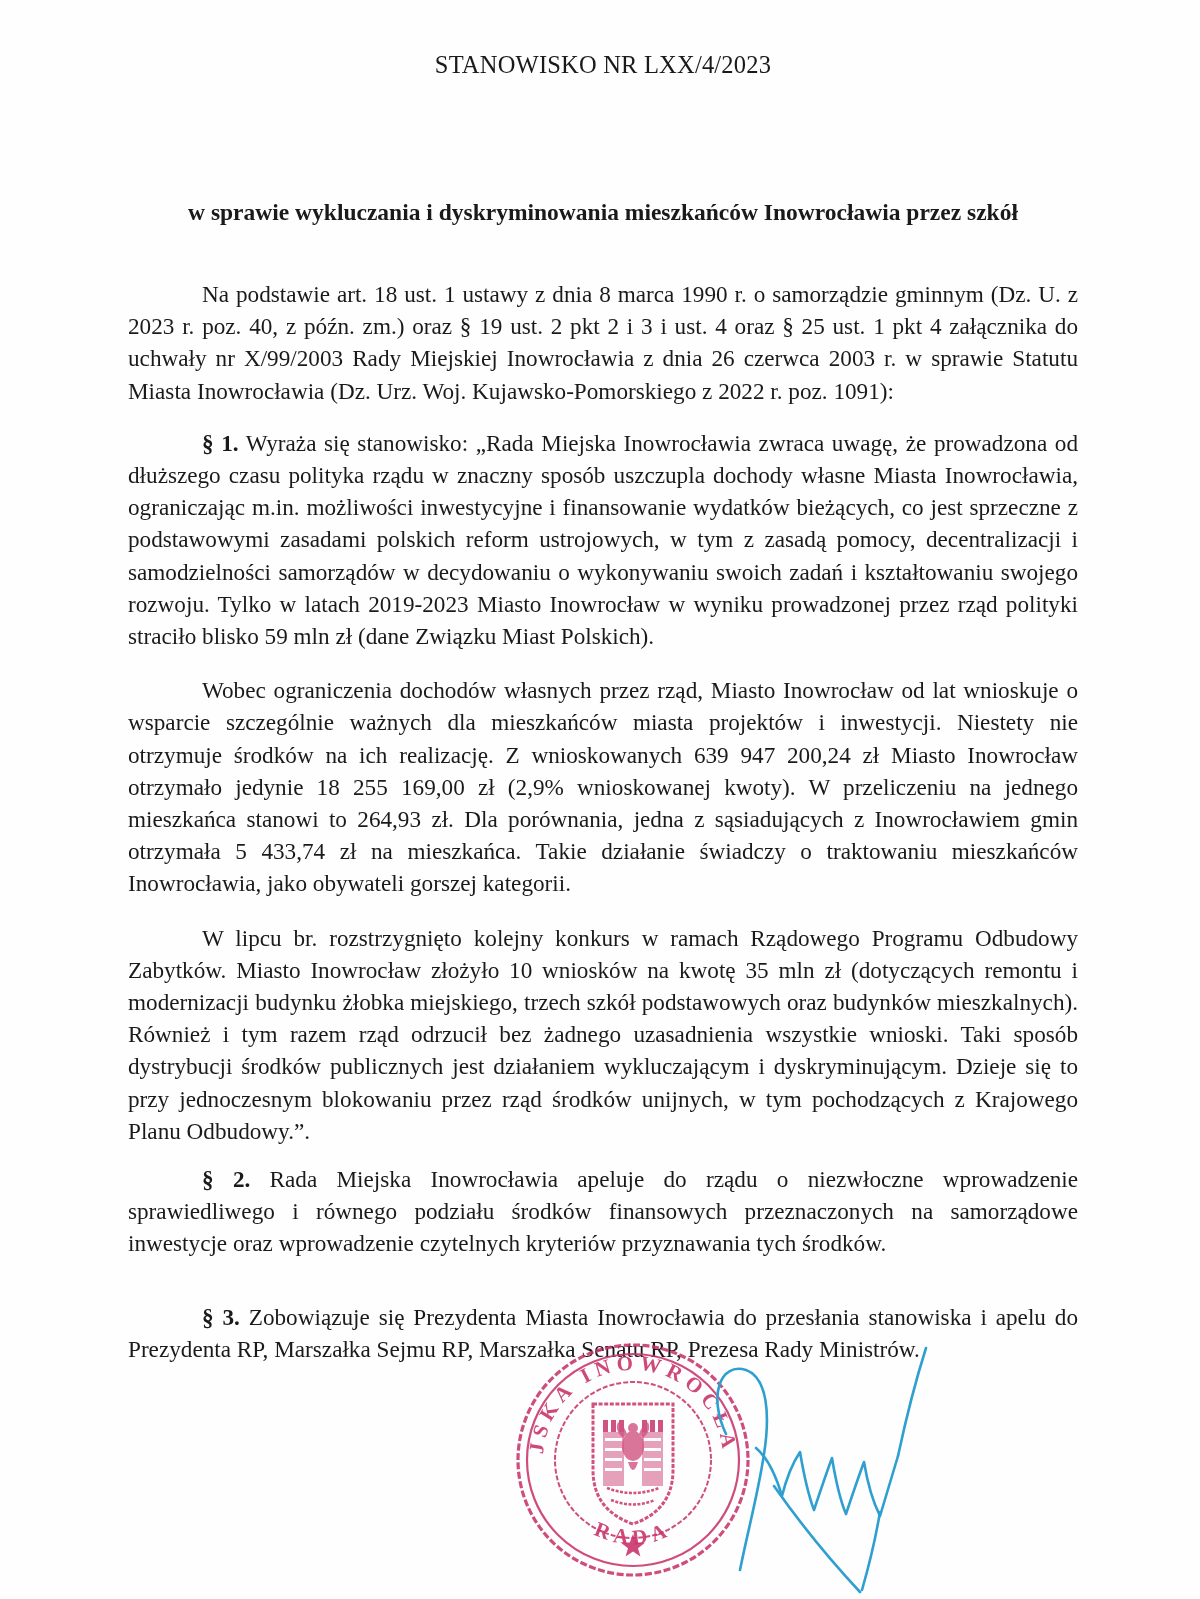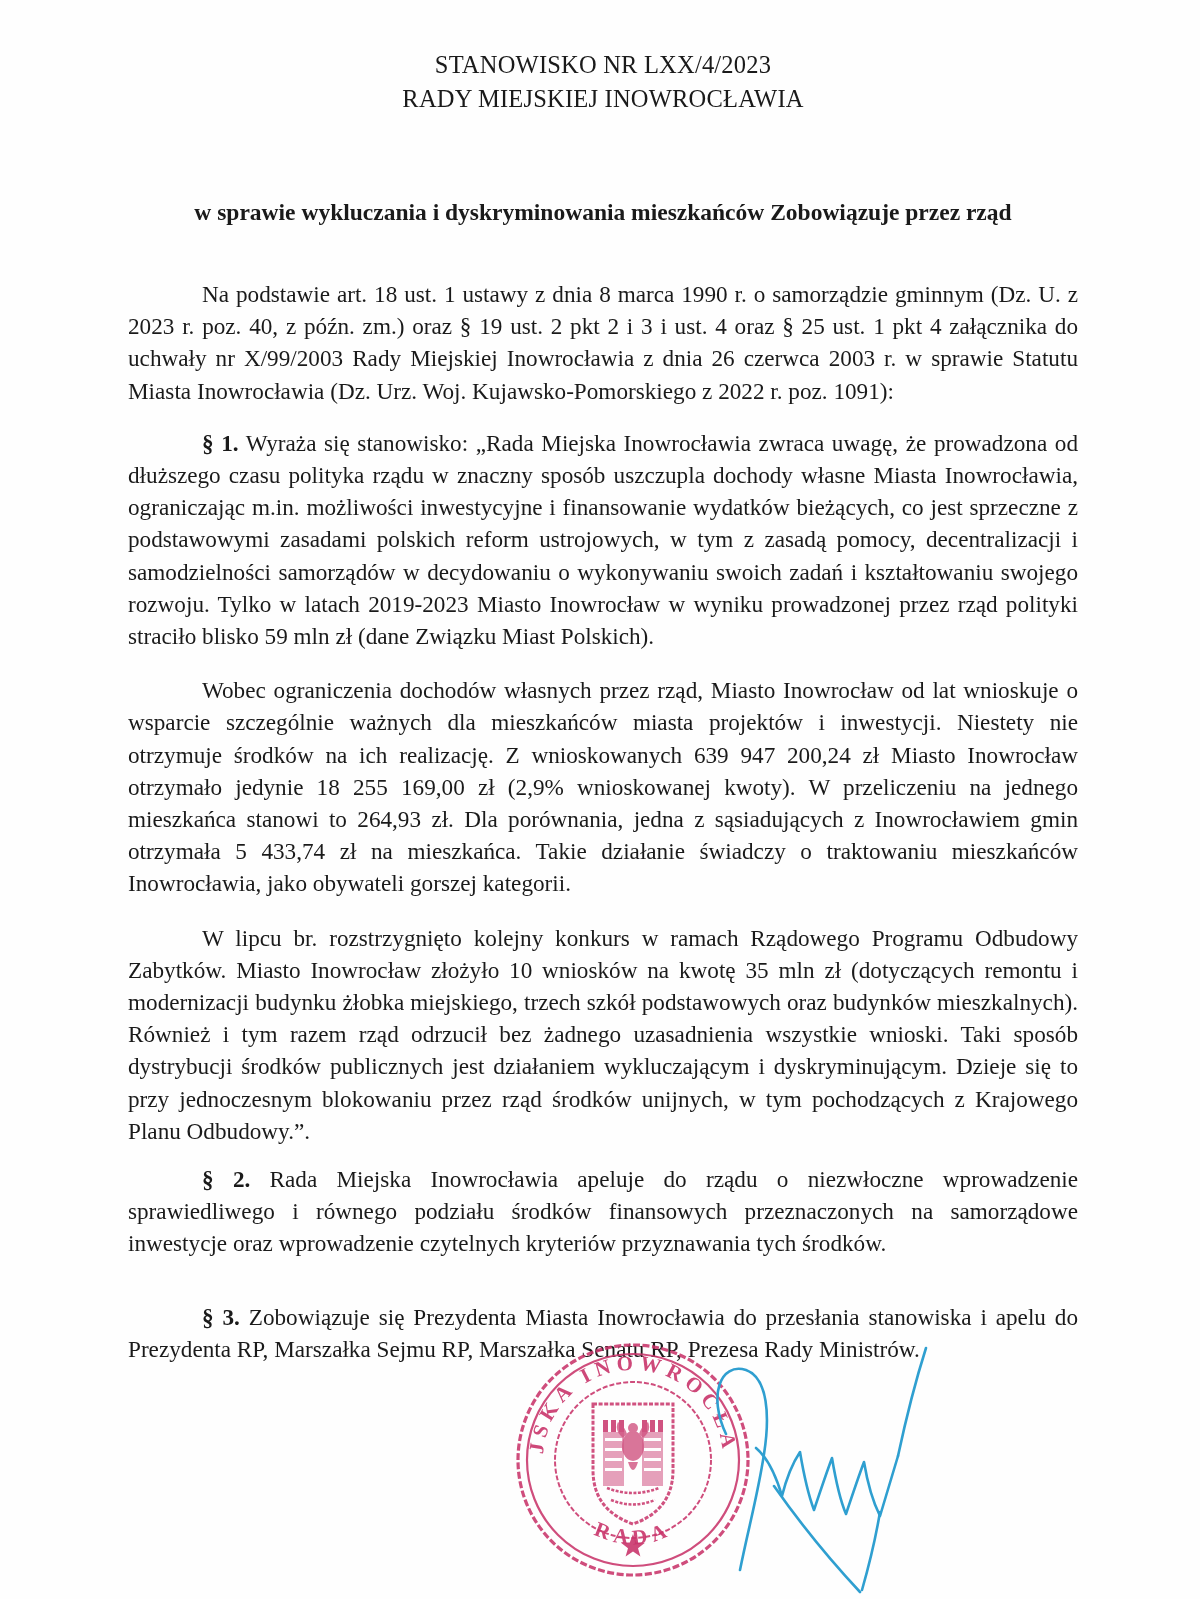--- a/index.html
+++ b/index.html
@@ -108,25 +108,24 @@
   }
   .ink svg { display: block; width: 100%; height: 100%; }
 </style>
 </head>
 <body>
 
 <div class="page">
 
   <div class="doc-title">
     <span class="line">STANOWISKO NR LXX/4/2023</span>
-    <span class="line">RADY MIEJSKIEJ INOWROCŁAWIA</span>
-  </div>
-
-
-  <div class="doc-subject">w sprawie wykluczania i dyskryminowania mieszkańców Zobowiązuje przez rząd</div>
+  </div>
+
+
+  <div class="doc-subject">w sprawie wykluczania i dyskryminowania mieszkańców Inowrocławia przez szkół</div>
 
   <div class="body-block">
 
     <p class="para indent legal-basis">Na podstawie art. 18 ust. 1 ustawy z dnia 8 marca 1990 r. o samorządzie gminnym (Dz. U. z 2023 r. poz. 40, z późn. zm.) oraz § 19 ust. 2 pkt 2 i 3 i ust. 4 oraz § 25 ust. 1 pkt 4 załącznika do uchwały nr X/99/2003 Rady Miejskiej Inowrocławia z dnia 26 czerwca 2003 r. w sprawie Statutu Miasta Inowrocławia (Dz. Urz. Woj. Kujawsko-Pomorskiego z 2022 r. poz. 1091):</p>
 
     <p class="para indent s1"><span class="sect">§ 1.</span><span> Wyraża się stanowisko: „Rada Miejska Inowrocławia zwraca uwagę, że prowadzona od dłuższego czasu polityka rządu w znaczny sposób uszczupla dochody własne Miasta Inowrocławia, ograniczając m.in. możliwości inwestycyjne i finansowanie wydatków bieżących, co jest sprzeczne z podstawowymi zasadami polskich reform ustrojowych, w tym z zasadą pomocy, decentralizacji i samodzielności samorządów w decydowaniu o wykonywaniu swoich zadań i kształtowaniu swojego rozwoju. Tylko w latach 2019-2023 Miasto Inowrocław w wyniku prowadzonej przez rząd polityki straciło blisko 59 mln zł (dane Związku Miast Polskich).</span></p>
 
     <p class="para indent p2">Wobec ograniczenia dochodów własnych przez rząd, Miasto Inowrocław od lat wnioskuje o wsparcie szczególnie ważnych dla mieszkańców miasta projektów i inwestycji. Niestety nie otrzymuje środków na ich realizację. Z wnioskowanych 639 947 200,24 zł Miasto Inowrocław otrzymało jedynie 18 255 169,00 zł (2,9% wnioskowanej kwoty). W przeliczeniu na jednego mieszkańca stanowi to 264,93 zł. Dla porównania, jedna z sąsiadujących z Inowrocławiem gmin otrzymała 5 433,74 zł na mieszkańca. Takie działanie świadczy o traktowaniu mieszkańców Inowrocławia, jako obywateli gorszej kategorii.</p>
 
     <p class="para indent p3">W lipcu br. rozstrzygnięto kolejny konkurs w ramach Rządowego Programu Odbudowy Zabytków. Miasto Inowrocław złożyło 10 wniosków na kwotę 35 mln zł (dotyczących remontu i modernizacji budynku żłobka miejskiego, trzech szkół podstawowych oraz budynków mieszkalnych). Również i tym razem rząd odrzucił bez żadnego uzasadnienia wszystkie wnioski. Taki sposób dystrybucji środków publicznych jest działaniem wykluczającym i dyskryminującym. Dzieje się to przy jednoczesnym blokowaniu przez rząd środków unijnych, w tym pochodzących z Krajowego Planu Odbudowy.”.</p>

